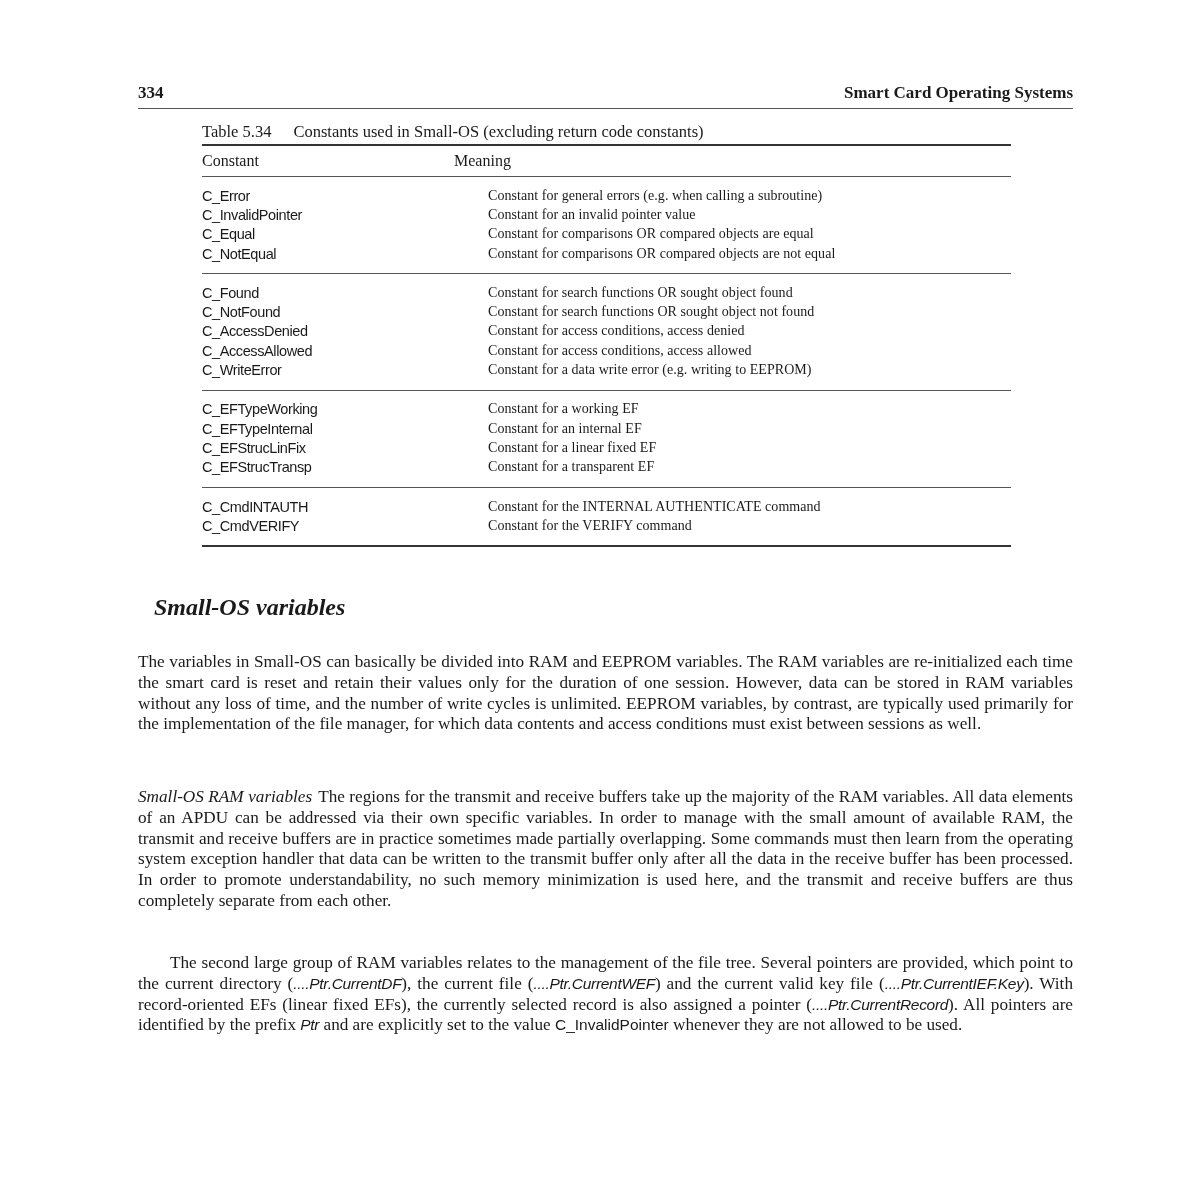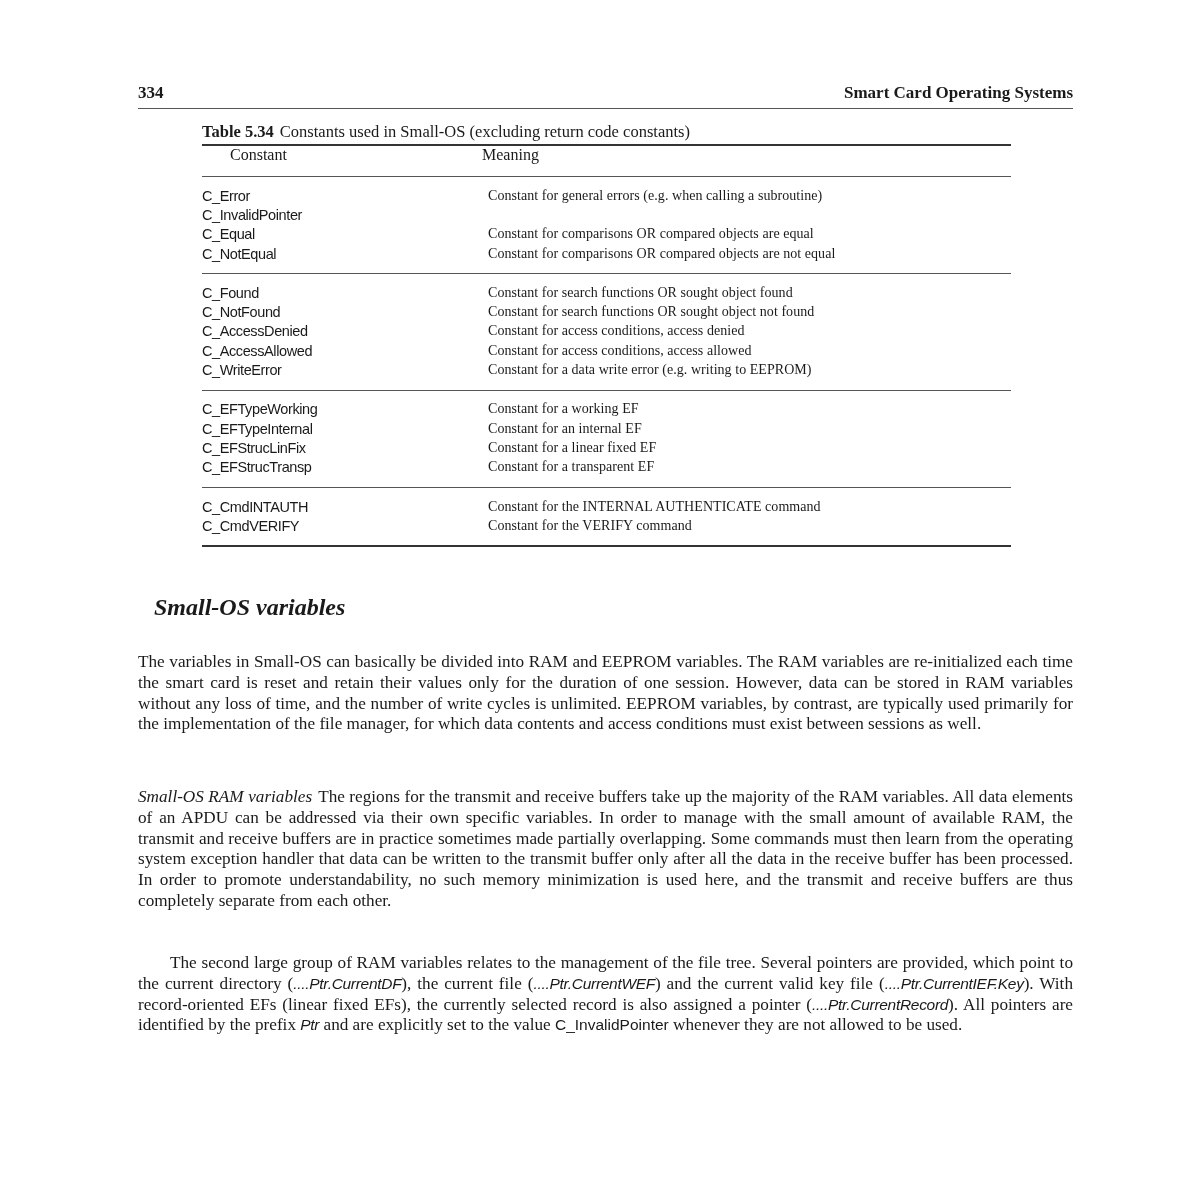--- a/index.html
+++ b/index.html
@@ -11,24 +11,24 @@
     .running-head {
       position: absolute; top: 83px; left: 0; width: 935px; height: 22px;
       font-weight: bold; font-size: 17px;
     }
     .running-head .pnum { position: absolute; left: 0; top: 0; }
     .running-head .rtitle { position: absolute; right: 0; top: 0; }
     .head-rule { position: absolute; top: 108px; left: 0; width: 935px; height: 0; border-top: 1.6px solid #555; }
 
     .table-block { position: absolute; left: 64px; top: 122px; width: 809px; }
     .caption { font-size: 16.5px; height: 22px; }
-    .caption .lbl { font-weight: bold; margin-right: 6px; }
+    .caption .lbl { font-weight: normal; margin-right: 22px; }
     .rule-thick { border-top: 2px solid #333; }
     .rule-thin { border-top: 1.2px solid #555; }
-    .thead { display: flex; font-size: 16px; height: 30px; align-items: flex-start; margin-left: 28px; }
+    .thead { display: flex; font-size: 16px; height: 30px; align-items: center; }
     .col1 { width: 252px; flex: none; }
     .col2 { flex: 1; }
     .group { padding-top: 9px; padding-bottom: 10px; }
     .row { display: flex; height: 19.3px; align-items: center; gap: 34px; }
     .row .col1 { font-family: "Liberation Sans", sans-serif; font-size: 14.5px; letter-spacing: -0.4px; }
     .row .col2 { font-size: 14px; white-space: nowrap; letter-spacing: 0.05px; }
 
     .section-heading {
       position: absolute; left: 16px; top: 594px; font-weight: bold; font-style: italic; font-size: 24px;
     }
@@ -64,20 +64,21 @@
     </div>
     <div class="rule-thin"></div>
 
     <div class="group">
       <div class="row">
           <span class="col1">C_Error</span>
           <span class="col2">Constant for general errors (e.g. when calling a subroutine)</span>
         </div>
       <div class="row">
           <span class="col1">C_InvalidPointer</span>
+          <span class="col2">Constant for an invalid pointer value</span>
         </div>
       <div class="row">
           <span class="col1">C_Equal</span>
           <span class="col2">Constant for comparisons OR compared objects are equal</span>
         </div>
       <div class="row">
           <span class="col1">C_NotEqual</span>
           <span class="col2">Constant for comparisons OR compared objects are not equal</span>
         </div>
     </div>

